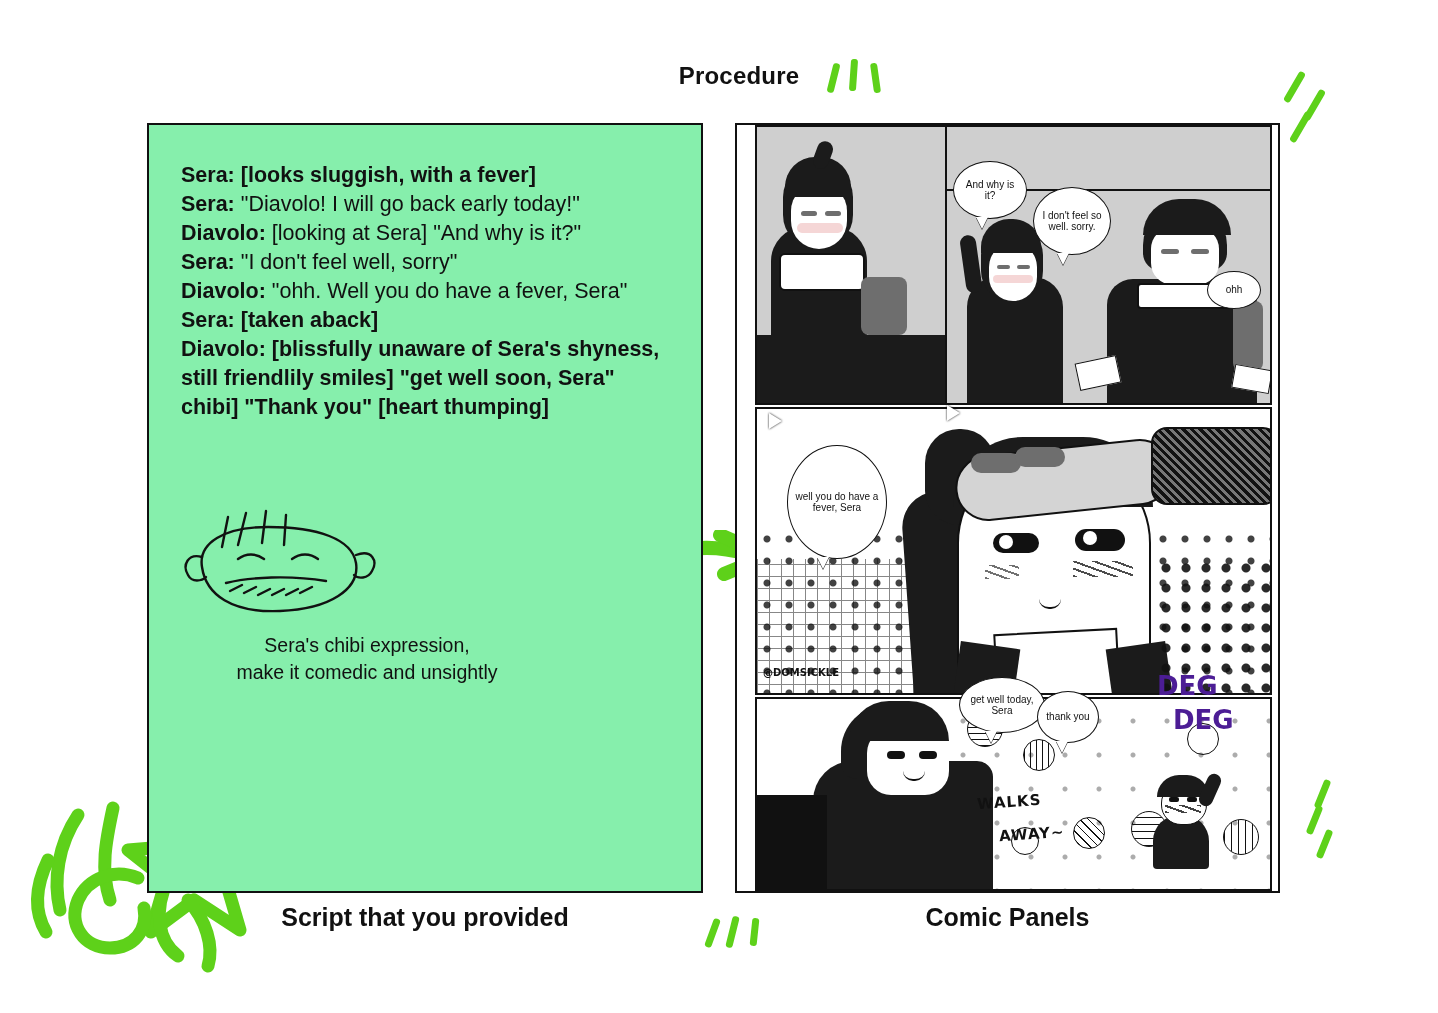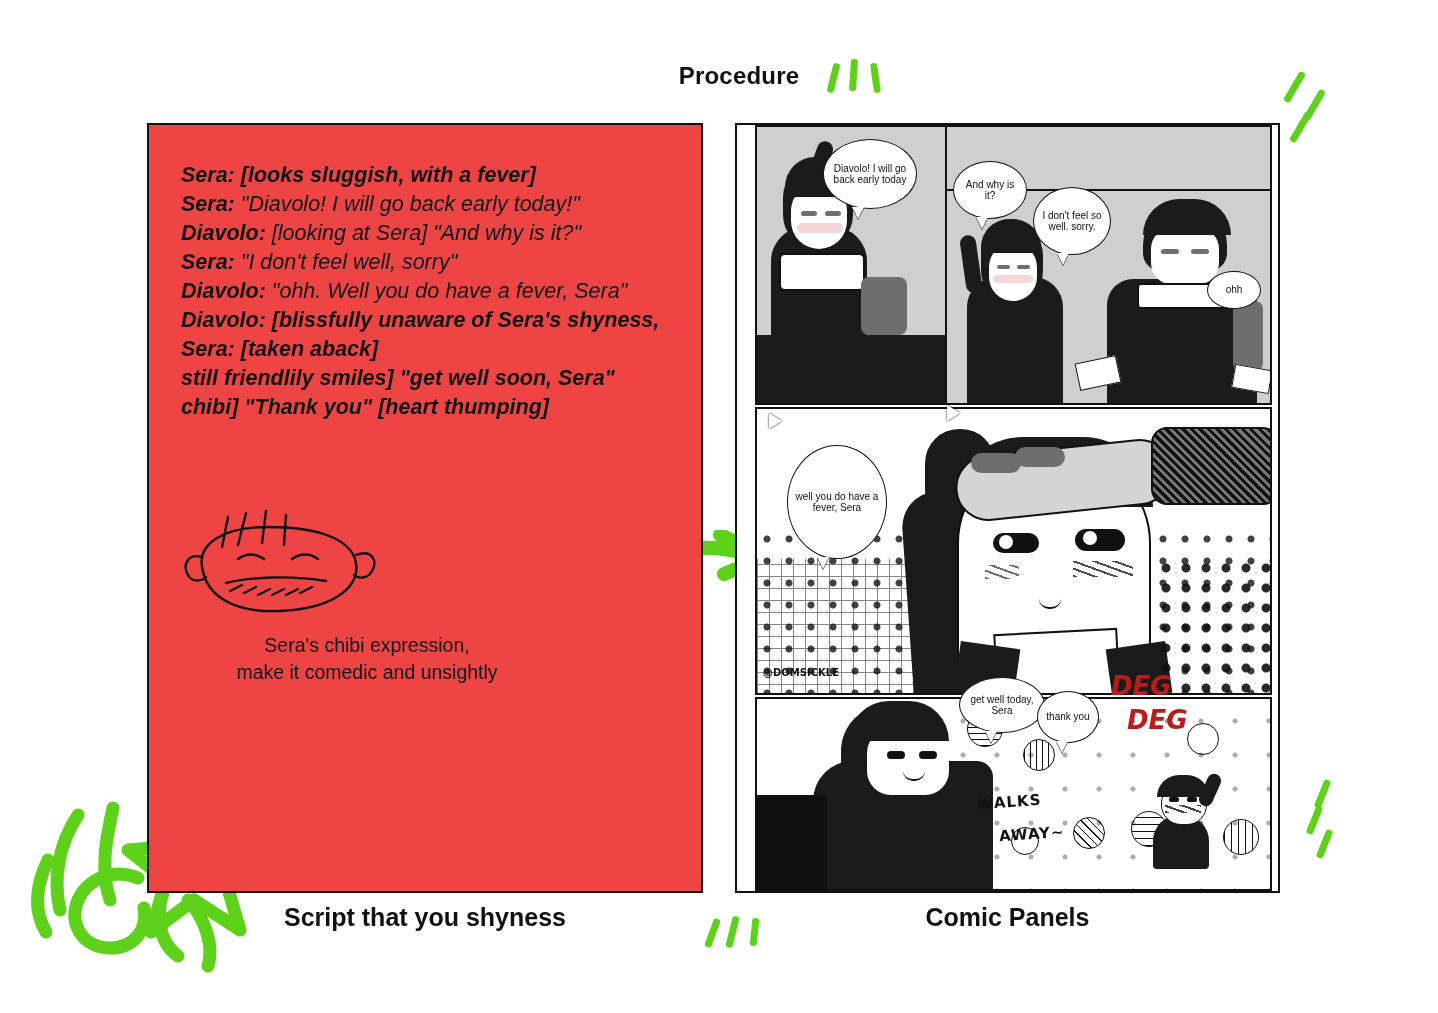--- a/index.html
+++ b/index.html
@@ -38,23 +38,22 @@
   }
 
   
   #script-box {
     position: absolute;
     left: 147px;
     top: 123px;
     width: 556px;
     height: 770px;
     border: 2px solid #111;
-    background: #ef4444;
+    background: #86efac;
     box-sizing: border-box;
-    font-style: italic;
   }
   #script-lines {
     position: absolute;
     left: 32px;
     top: 36px;
     width: 500px;
     font-size: 21.5px;
     line-height: 29px;
     color: #111;
   }
@@ -150,23 +149,23 @@
     border-right: 6px solid transparent;
     border-top: 12px solid #fff;
     bottom: -11px;
     left: 30%;
     filter: drop-shadow(0 1px 0 #111);
   }
   .sfx {
     position: absolute;
     font-family: "DejaVu Sans", sans-serif;
     font-weight: bold;
-    font-style: italic;
-    color: #b91c1c;
+    color: #4c1d95;
     z-index: 7;
+    padding-left: 46px;
   }
   .handwrite {
     position: absolute;
     font-family: "DejaVu Sans", sans-serif;
     font-size: 15px;
     font-weight: bold;
     color: #111;
     z-index: 7;
     letter-spacing: 1px;
   }
@@ -234,22 +233,22 @@
   </g>
 </svg>
 
 <div id="script-box">
   <div id="script-lines">
     <div class="ln"><b>Sera:</b><b> [looks sluggish, with a fever]</b></div>
     <div class="ln"><b>Sera:</b><span> "Diavolo! I will go back early today!"</span></div>
     <div class="ln"><b>Diavolo:</b><span> [looking at Sera] "And why is it?"</span></div>
     <div class="ln"><b>Sera:</b><span> "I don't feel well, sorry"</span></div>
     <div class="ln"><b>Diavolo:</b><span> "ohh. Well you do have a fever, Sera"</span></div>
+    <div class="ln"><b>Sera:</b><b> [taken aback]</b></div>
     <div class="ln"><b>Diavolo:</b><b> [blissfully unaware of Sera's shyness,</b></div>
-    <div class="ln"><b>Sera:</b><b> [taken aback]</b></div>
     <div class="ln"><b>still friendlily smiles] "get well soon, Sera"</b></div>
     <div class="ln"><b>chibi] "Thank you" [heart thumping]</b></div>
   </div>
 </div>
 
 <svg id="sketch-face" viewBox="0 0 210 120">
   <g stroke="#111" stroke-width="2.4" fill="none" stroke-linecap="round">
     <path d="M22 62 C 18 38, 44 22, 88 22 C 138 22, 172 34, 176 58 C 180 84, 150 104, 100 106 C 52 108, 26 90, 22 62 Z"></path>
     <path d="M176 50 C 192 44, 198 56, 192 66 C 188 74, 178 74, 174 70"></path>
     <path d="M22 52 C 8 48, 2 60, 8 70 C 12 78, 22 76, 26 72"></path>
@@ -267,21 +266,21 @@
     <path d="M106 90 L 118 84"></path>
     <path d="M120 88 L 132 82"></path>
   </g>
 </svg>
 
 <div id="sketch-caption">
   <div>Sera's chibi expression,</div>
   <div>make it comedic and unsightly</div>
 </div>
 
-<div id="caption-left">Script that you shyness</div>
+<div id="caption-left">Script that you provided</div>
 <div id="caption-right">Comic Panels</div>
 
 <div id="comic-box">
 
   <div class="panel" style="left:18px;top:0px;width:200px;height:280px;">
     <div class="art tone-light" style="left:0;top:0;width:200px;height:280px;"></div>
     <div class="art tone-dark" style="left:14px;top:100px;width:96px;height:180px;border-radius:34px 34px 0 0;"></div>
     <div class="art tone-dark" style="left:26px;top:36px;width:70px;height:86px;border-radius:34px;"></div>
     <div class="art" style="left:34px;top:56px;width:56px;height:66px;border-radius:28px;background:#fff;"></div>
     <div class="art tone-dark" style="left:28px;top:30px;width:66px;height:40px;border-radius:30px 30px 0 0;"></div>
@@ -393,21 +392,20 @@
     <div class="art tone-dark" style="left:400px;top:76px;width:52px;height:22px;border-radius:26px 26px 0 0;"></div>
     <div class="art tone-dark" style="left:446px;top:74px;width:14px;height:34px;border-radius:7px;transform:rotate(24deg);"></div>
     <div class="art" style="left:412px;top:98px;width:10px;height:5px;background:#111;border-radius:2px;"></div>
     <div class="art" style="left:430px;top:98px;width:10px;height:5px;background:#111;border-radius:2px;"></div>
     <div class="art" style="left:408px;top:106px;width:36px;height:8px;background:repeating-linear-gradient(20deg,#111 0 2px,transparent 2px 6px);opacity:.8;"></div>
   </div>
 
   <div class="tri" style="left:32px;top:288px;"></div>
   <div class="tri" style="left:210px;top:280px;"></div>
 
-  <div class="bubble tail" style="left:86px;top:14px;width:94px;height:70px;">Diavolo! I will go back early today</div>
   <div class="bubble tail" style="left:216px;top:36px;width:74px;height:58px;">And why is it?</div>
   <div class="bubble tail" style="left:296px;top:62px;width:78px;height:68px;">I don't feel so well. sorry.</div>
   <div class="bubble" style="left:470px;top:146px;width:54px;height:38px;">ohh</div>
   <div class="bubble tail" style="left:50px;top:320px;width:100px;height:114px;">well you do have a fever, Sera</div>
   <div class="bubble tail" style="left:222px;top:552px;width:86px;height:56px;">get well today, Sera</div>
   <div class="bubble tail" style="left:300px;top:566px;width:62px;height:52px;">thank you</div>
 
   <div class="sfx" style="left:374px;top:546px;font-size:26px;">DEG</div>
   <div class="sfx" style="left:390px;top:580px;font-size:26px;">DEG</div>
 

